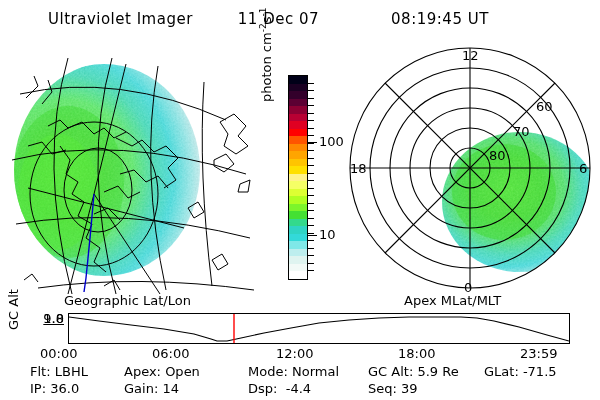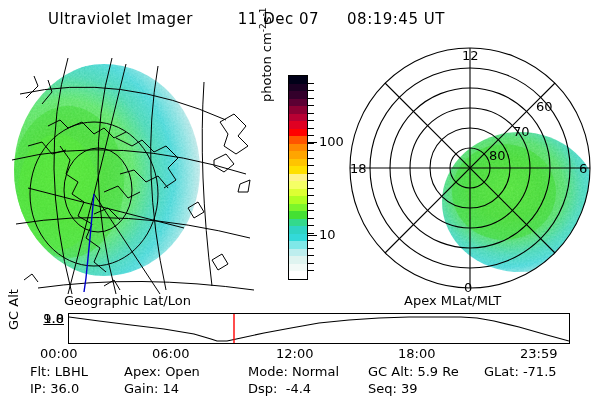--- a/index.html
+++ b/index.html
@@ -22,21 +22,21 @@
     left: 0; top: 6px; width: 600px;
     height: 26px;
     display: flex;
     align-items: center;
     font-size: 15px;
     letter-spacing: 0.5px;
     white-space: nowrap;
   }
   #header .h-title { margin-left: 48px; }
   #header .h-date  { margin-left: 45px; }
-  #header .h-time  { margin-left: 28px; }
+  #header .h-time  { margin-left: 72px; }
 
   
   #geo-panel {
     left: 8px; top: 42px; width: 248px; height: 252px;
   }
   #geo-panel svg { display: block; }
 
   
   #colorbar-group { left: 256px; top: 42px; width: 86px; height: 252px; }
   #cbar-axis-label {

